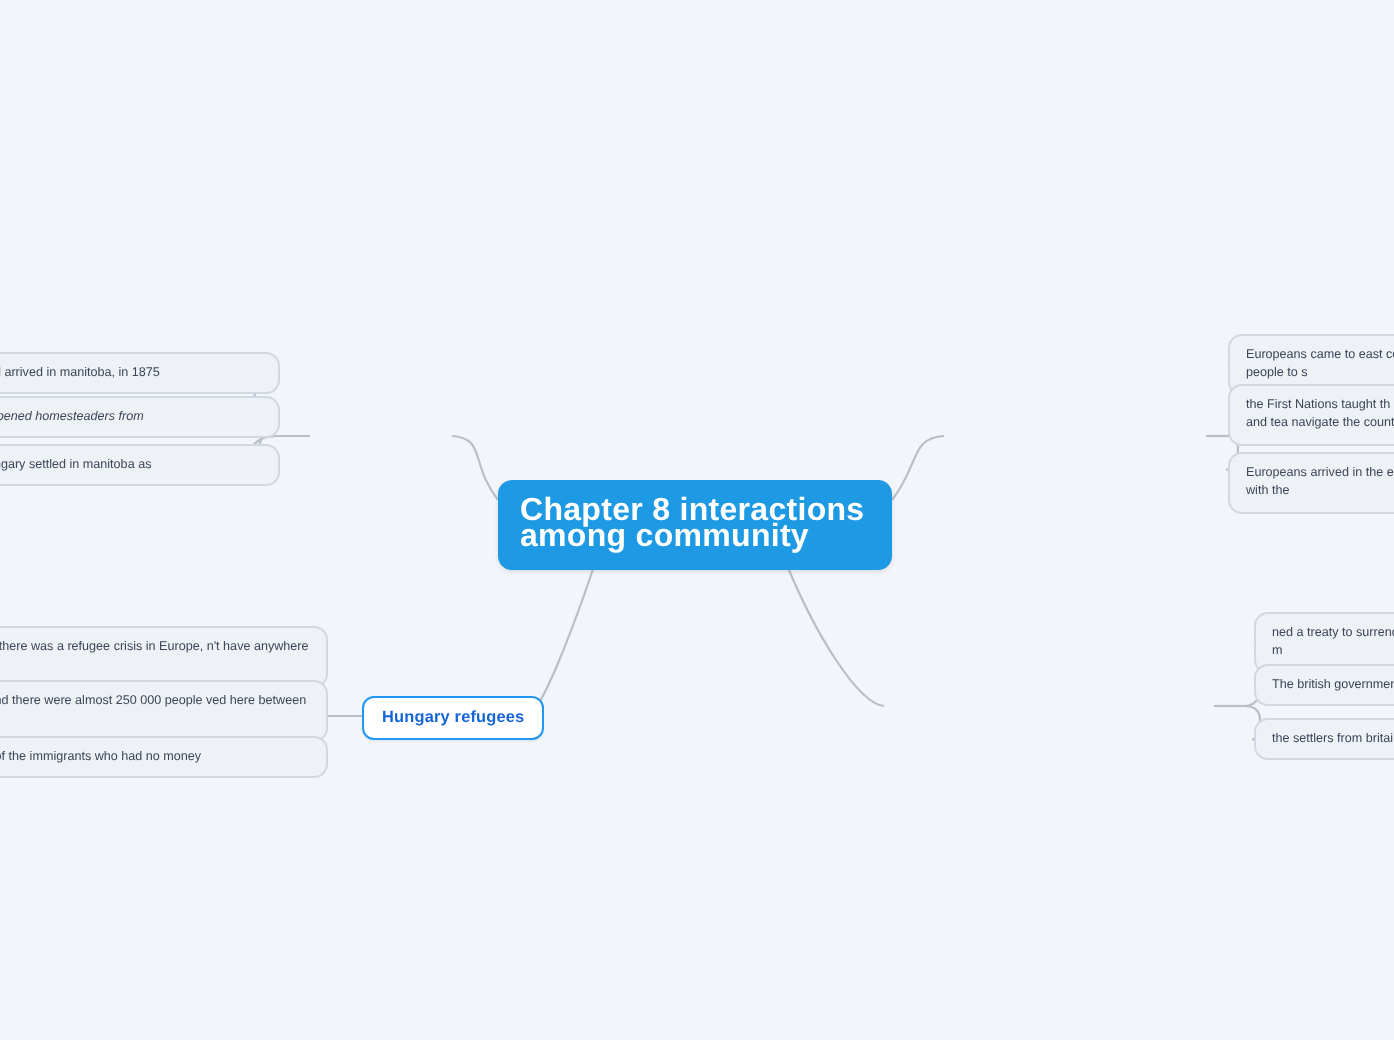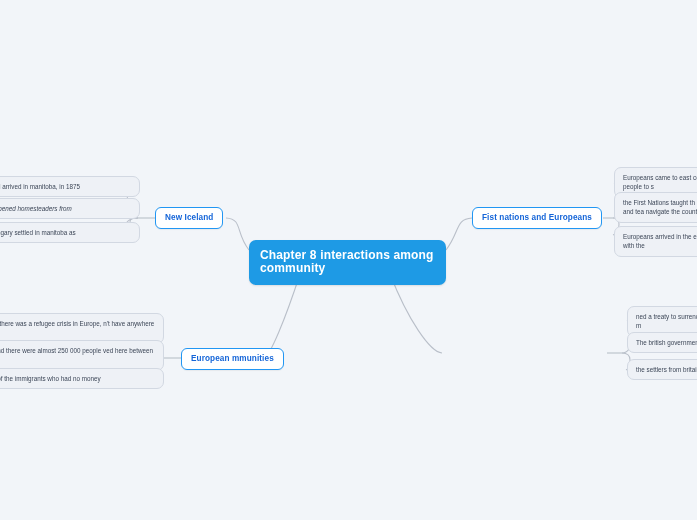--- a/index.html
+++ b/index.html
@@ -33,21 +33,21 @@
   }
   .node {
     position: absolute;
     box-sizing: border-box;
   }
   
   .root-node {
     background: #1e9ae5;
     color: #ffffff;
     border-radius: 7px;
-    font-size: 12px;
+    font-size: 16px;
     font-weight: bold;
     line-height: 13px;
     padding: 9px 11px 10px 11px;
     letter-spacing: 0.15px;
     box-shadow: 0 1px 2px rgba(0,0,0,0.10);
   }
   
   .branch-node {
     background: #ffffff;
     border: 1.6px solid #2196f3;
@@ -121,37 +121,35 @@
       <path d="M607,353 C614,353 618,353 622,353"></path>
       <path d="M622,353 C629,353 631,347 631,338"></path>
       <path d="M631,338 C631,328 631,322 627,320"></path>
       <path d="M622,353 C628,353 630,356 630,360"></path>
       <path d="M630,360 C630,366 629,369 626,370"></path>
     </g>
   </svg>
 
   <div class="node root-node" style="left:249px; top:240px; width:197px;">Chapter 8 interactions among community</div>
 
-  <div class="node branch-node" style="left:155px; top:207px;">New Iceland</div>
 
   <div class="node leaf-node leaf-left" style="left:-60px; top:176px; width:200px;">eople from iceland arrived in manitoba, in 1875</div>
 
   <div class="node leaf-node leaf-left italic" style="left:-60px; top:198px; width:200px;">mmunities were opened homesteaders from</div>
 
   <div class="node leaf-node leaf-left" style="left:-60px; top:222px; width:200px;">m poland and Hungary settled in manitoba as</div>
 
-  <div class="node branch-node" style="left:472px; top:207px;">Fist nations and Europeans</div>
 
   <div class="node leaf-node leaf-right" style="left:614px; top:167px; width:150px;">Europeans came to east co on first nations people to s</div>
 
   <div class="node leaf-node leaf-right" style="left:614px; top:192px; width:150px;">the First Nations taught th make maple syrup, and tea navigate the country</div>
 
   <div class="node leaf-node leaf-right" style="left:614px; top:226px; width:150px;">Europeans arrived in the e many would trade with the</div>
 
-  <div class="node branch-node" style="left:181px; top:348px;">European mmunities</div>
+  <div class="node branch-node" style="left:181px; top:348px;">Hungary refugees</div>
 
   <div class="node leaf-node leaf-left" style="left:-60px; top:313px; width:224px;">orld war 2 ended, there was a refugee crisis in Europe, n't have anywhere to live</div>
 
   <div class="node leaf-node leaf-left" style="left:-60px; top:340px; width:224px;">accepted them, and there were almost 250 000 people ved here between 1947 and 1962</div>
 
   <div class="node leaf-node leaf-left" style="left:-60px; top:368px; width:224px;">sponsored some of the immigrants who had no money</div>
 
 
   <div class="node leaf-node leaf-right" style="left:627px; top:306px; width:140px;">ned a treaty to surrend he promised to give m</div>
 

